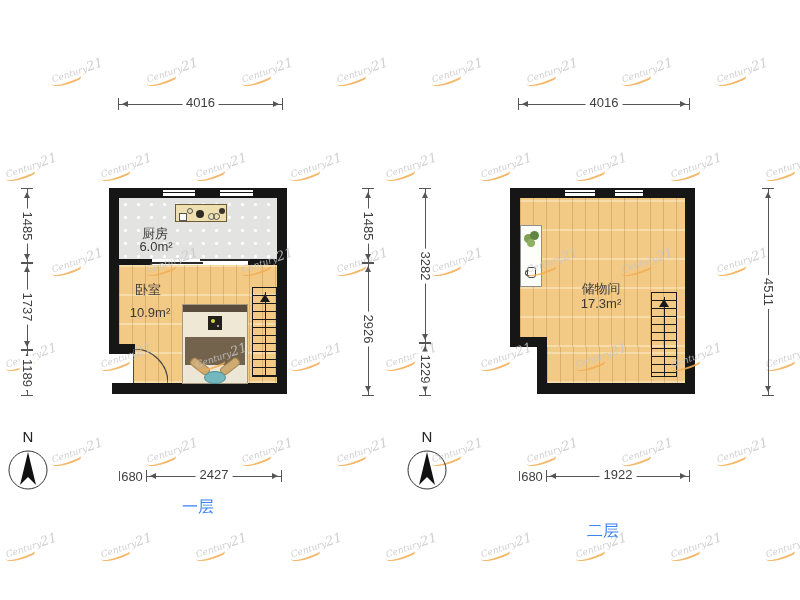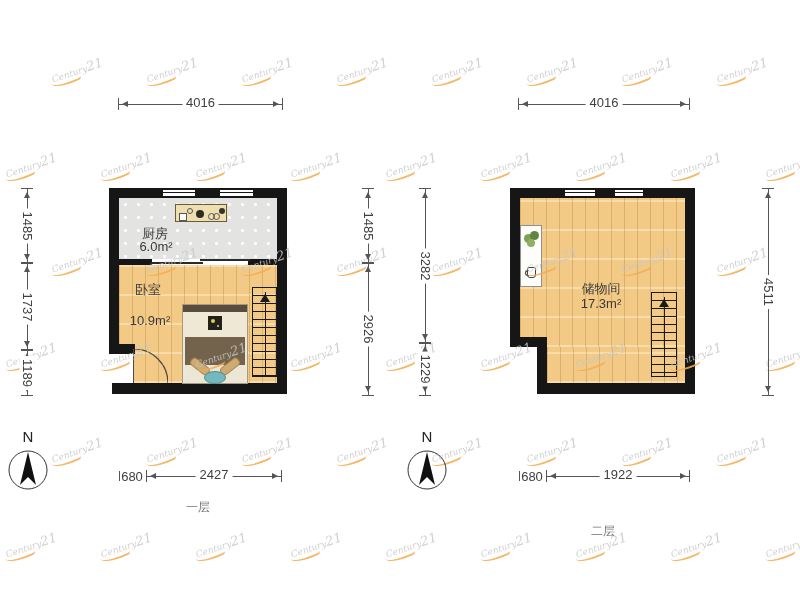--- a/index.html
+++ b/index.html
@@ -90,21 +90,21 @@
       background:#fff;padding:0 3px;font-size:13px;color:#3f3f3f;line-height:1.15;white-space:nowrap;}
   .tick{position:absolute;width:1px;height:10px;background:#555;z-index:4;}
   .offlbl{position:absolute;transform:translate(-50%,-50%);font-size:13px;color:#3f3f3f;z-index:4;
       background:transparent;line-height:1;}
 
   
   .roomlbl{position:absolute;transform:translate(-50%,-50%);font-size:13px;color:#3a3a3a;
       white-space:nowrap;z-index:4;line-height:1;}
   .arealbl{position:absolute;transform:translate(-50%,-50%);font-size:13px;color:#3a3a3a;
       white-space:nowrap;z-index:4;line-height:1;}
-  .floorname{position:absolute;transform:translate(-50%,-50%);font-size:12px;color:#737373;
+  .floorname{position:absolute;transform:translate(-50%,-50%);font-size:16px;color:#3b82f6;
       white-space:nowrap;z-index:4;}
   .northlbl{position:absolute;transform:translate(-50%,-50%);font-size:15px;color:#222;z-index:4;}
   .compass{position:absolute;z-index:4;}
 
   
   .wm-layer{position:absolute;inset:0;z-index:3;}
   .wm{position:absolute;transform:translate(-50%,-50%) rotate(-18deg);color:#c7c7c7;
       font-size:9px;font-style:italic;white-space:nowrap;opacity:.85;
       font-family:"DejaVu Serif","Liberation Serif",serif;}
   .wm .wm2{font-size:13px;}
@@ -166,21 +166,21 @@
     </div>
 
     <div class="door-leaf"></div>
     <svg class="door-arc" width="34" height="34" viewBox="0 0 34 34">
       <path d="M0,0 A34,34 0 0 1 34,34" fill="none" stroke="#4a4a4a" stroke-width="1.2"></path>
     </svg>
 
     <div class="roomlbl" style="left:155px;top:233px;">厨房</div>
     <div class="arealbl" style="left:156px;top:246px;">6.0m²</div>
     <div class="roomlbl" style="left:148px;top:289px;">卧室</div>
-    <div class="arealbl" style="left:150px;top:320px;">10.9m²</div>
+    <div class="arealbl" style="left:150px;top:312px;">10.9m²</div>
   </div>
 
   <div>
 
     <div class="wood" style="left:520px;top:198px;width:165px;height:149px;"></div>
     <div class="wood" style="left:547px;top:347px;width:138px;height:36px;"></div>
 
     <div class="wall" style="left:510px;top:188px;width:55px;height:10px;"></div>
     <div class="win" style="left:565px;width:30px;"></div>
     <div class="wall" style="left:595px;top:188px;width:20px;height:10px;"></div>

